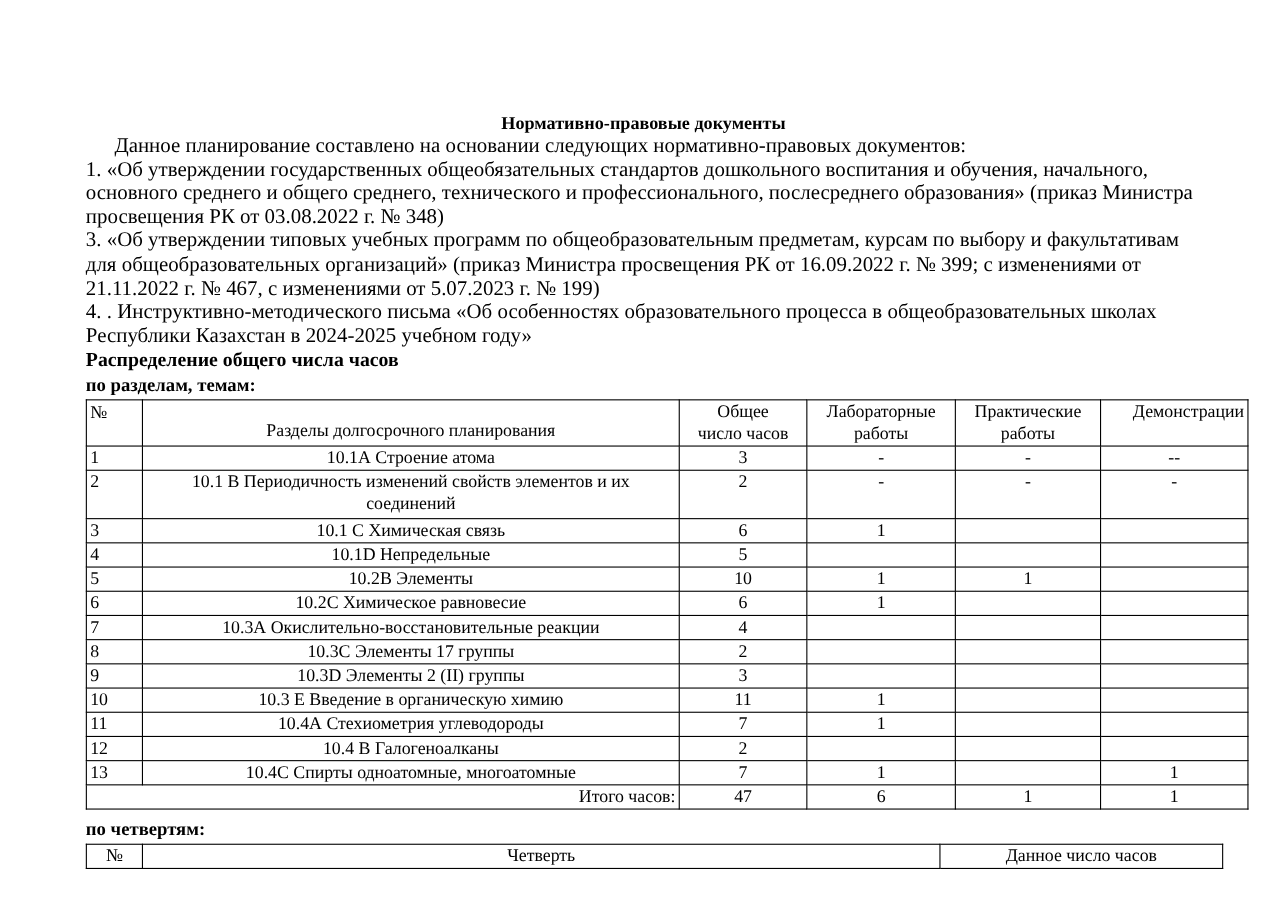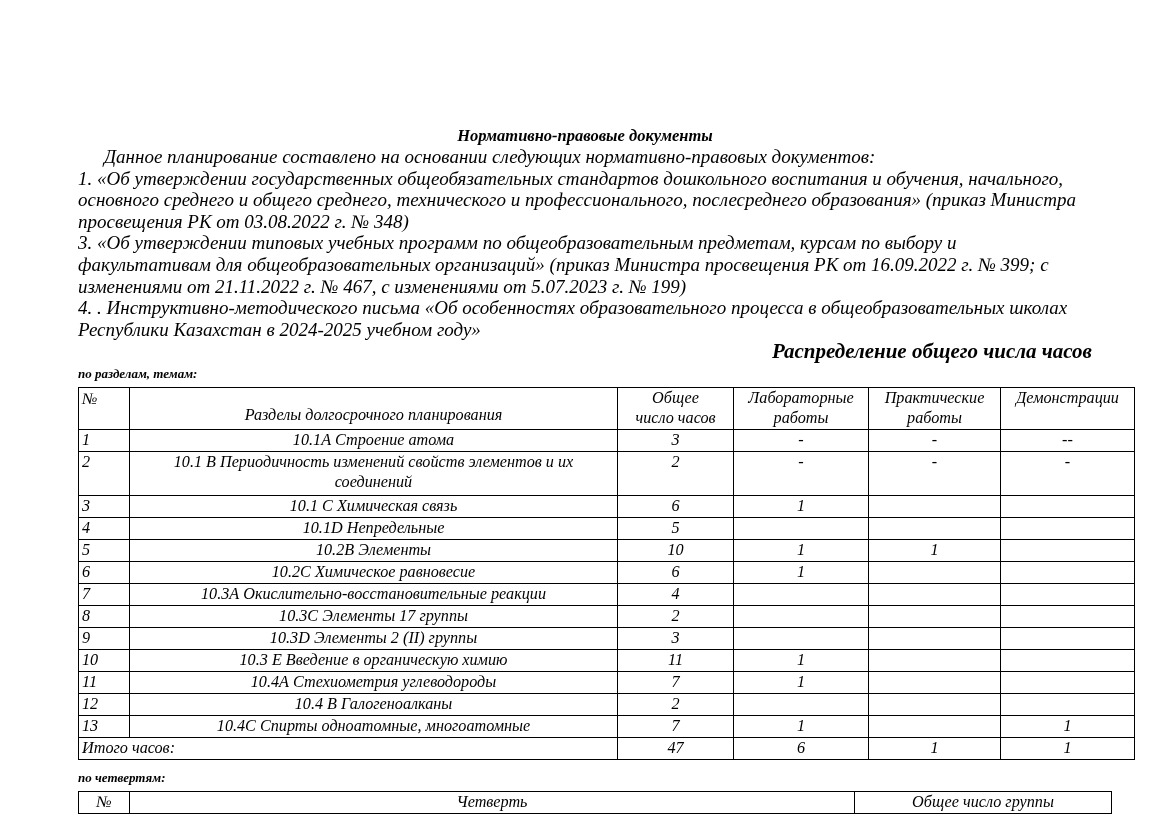--- a/index.html
+++ b/index.html
@@ -16,49 +16,48 @@
   }
   #page {
     position: relative;
     width: 1170px;
     height: 827px;
     box-sizing: border-box;
   }
   #content {
     position: absolute;
     left: 78px;
-    top: 125px;
+    top: 101px;
     width: 1014px;
-    font-style: italic;
   }
   .doc-title {
     text-align: center;
     font-weight: bold;
     font-size: 16.5px;
     line-height: 21px;
     margin: 0 0 0 0;
   }
   .para {
     font-size: 19px;
     line-height: 21.6px;
     margin: 0;
     text-align: left;
   }
   .para.indent {
     text-indent: 26px;
   }
   .section-title {
-    text-align: right;
-    font-weight: bold;
-    font-size: 21px;
+    text-align: left;
+    font-weight: bold;
+    font-size: 18px;
     line-height: 23px;
     margin: 0;
   }
   .sub-label {
-    font-size: 13px;
+    font-size: 17px;
     font-weight: bold;
     line-height: 21px;
     margin: 0;
   }
 
   table.grid {
     border-collapse: collapse;
     width: 1014px;
     table-layout: fixed;
     margin: 0;
@@ -71,36 +70,36 @@
     vertical-align: top;
     font-weight: normal;
   }
   
   .c-num    { width: 44px;  text-align: left;   font-weight: bold; padding-left: 6px; }
   .c-topic  { width: 481px; text-align: center;   font-weight: bold; padding-left: 8px; }
   .c-val    { text-align: center; font-weight: normal; }
   .w-total  { width: 109px; }
   .w-lab    { width: 128px; }
   .w-prac   { width: 125px; }
-  .w-demo   { width: 127px; }
+  .w-demo   { width: 127px; text-align: right; }
 
   thead th {
     text-align: center;
     font-weight: bold;
     vertical-align: top;
   }
   thead th.th-num   { padding-top: 1px; }
   thead th.th-topic { padding-top: 17px; }
 
   .hdr-tall { height: 38px; }
   .row-1line td { height: 19px; }
   .row-2line td { height: 42px; }
 
   .total-label {
-    text-align: left;
+    text-align: right;
     font-weight: bold;
   }
   .total-val {
     text-align: center;
     font-weight: bold;
   }
 
   .spacer-7 { height: 7px; }
   .spacer-3 { height: 3px; }
 
@@ -299,19 +298,19 @@
 
     <div class="sub-label">по четвертям:</div>
 
     <div class="spacer-3"></div>
 
     <table class="grid2">
       <tbody>
         <tr>
           <td class="q-num">№</td>
           <td class="q-name">Четверть</td>
-          <td class="q-hours">Общее число группы</td>
+          <td class="q-hours">Данное число часов</td>
         </tr>
       </tbody>
     </table>
 
   </div>
 </div>
 
 </body></html>

